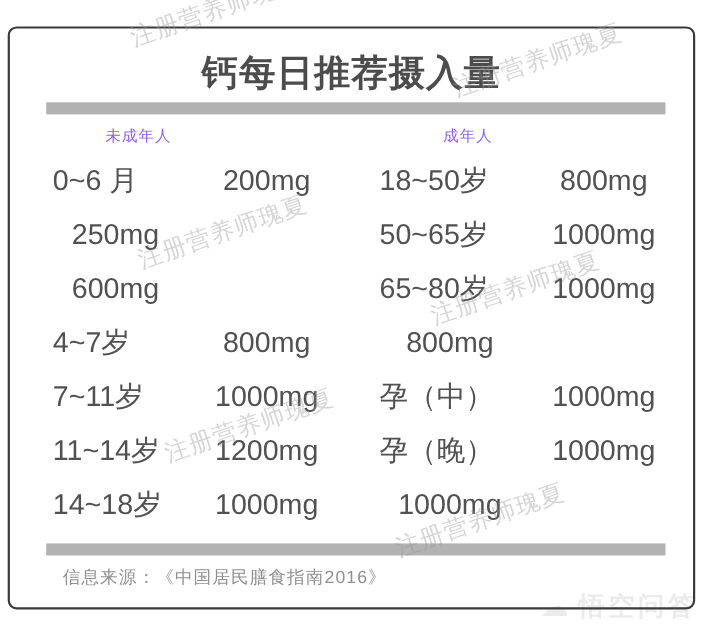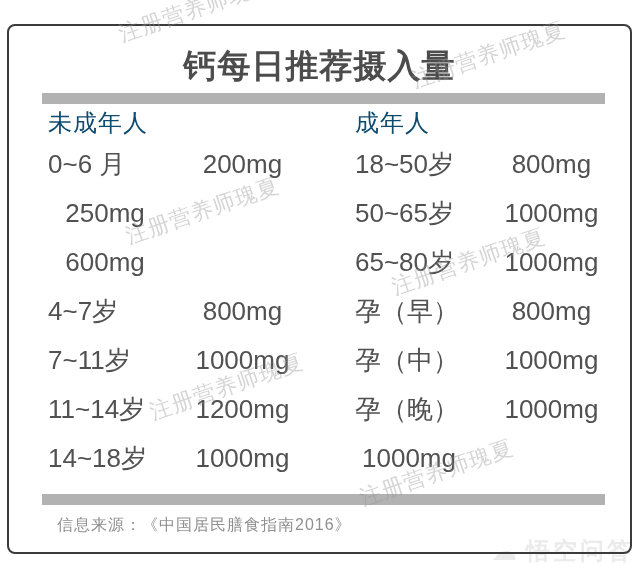--- a/index.html
+++ b/index.html
@@ -38,28 +38,28 @@
   .bar-bottom{top:468px;}
 
   .cols{
     position:absolute;left:39px;top:80px;display:flex;
   }
   .col{display:flex;flex-direction:column;}
   .col-minors{width:242px;margin-right:55px;}
   .col-adults{width:258px;}
   .col-header{
     height:34px;line-height:34px;
-    font-size:24px;color:#0c4a6e;letter-spacing:1px;
+    font-size:14px;color:#8b5cf6;letter-spacing:1px;margin-left:48px;
   }
   .col-adults .col-header{padding-left:10px;}
   .trow{height:49px;display:flex;align-items:center;gap:40px;}
   .age,.amount{font-size:26px;color:#515151;}
   .col-minors .age{width:128px;}
   .col-minors .amount{width:114px;text-align:center;}
-  .col-adults .age{width:130px;margin-left:10px;}
+  .col-adults .age{width:130px;}
   .col-adults .amount{width:128px;text-align:center;}
 
   .source{
     position:absolute;left:48px;top:489px;
     font-size:16px;color:#8f8f8f;letter-spacing:1px;
   }
 
   .logo{
     position:absolute;right:6px;bottom:2px;z-index:0;
     display:flex;align-items:center;gap:6px;
@@ -120,21 +120,20 @@
       </div>
       <div class="trow">
         <span class="age">50~65岁</span>
         <span class="amount">1000mg</span>
       </div>
       <div class="trow">
         <span class="age">65~80岁</span>
         <span class="amount">1000mg</span>
       </div>
       <div class="trow">
-        <span class="age">孕（早）</span>
         <span class="amount">800mg</span>
       </div>
       <div class="trow">
         <span class="age">孕（中）</span>
         <span class="amount">1000mg</span>
       </div>
       <div class="trow">
         <span class="age">孕（晚）</span>
         <span class="amount">1000mg</span>
       </div>

